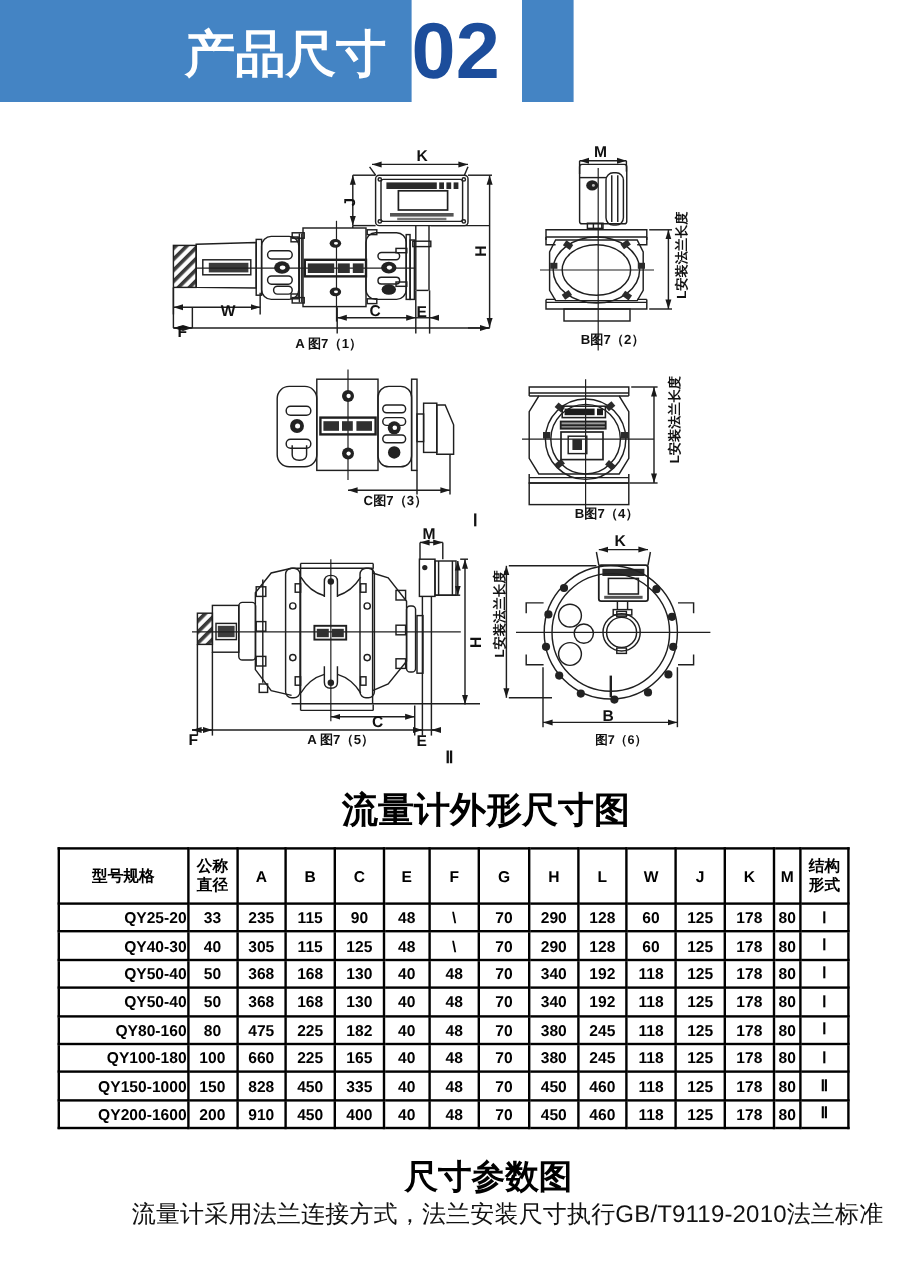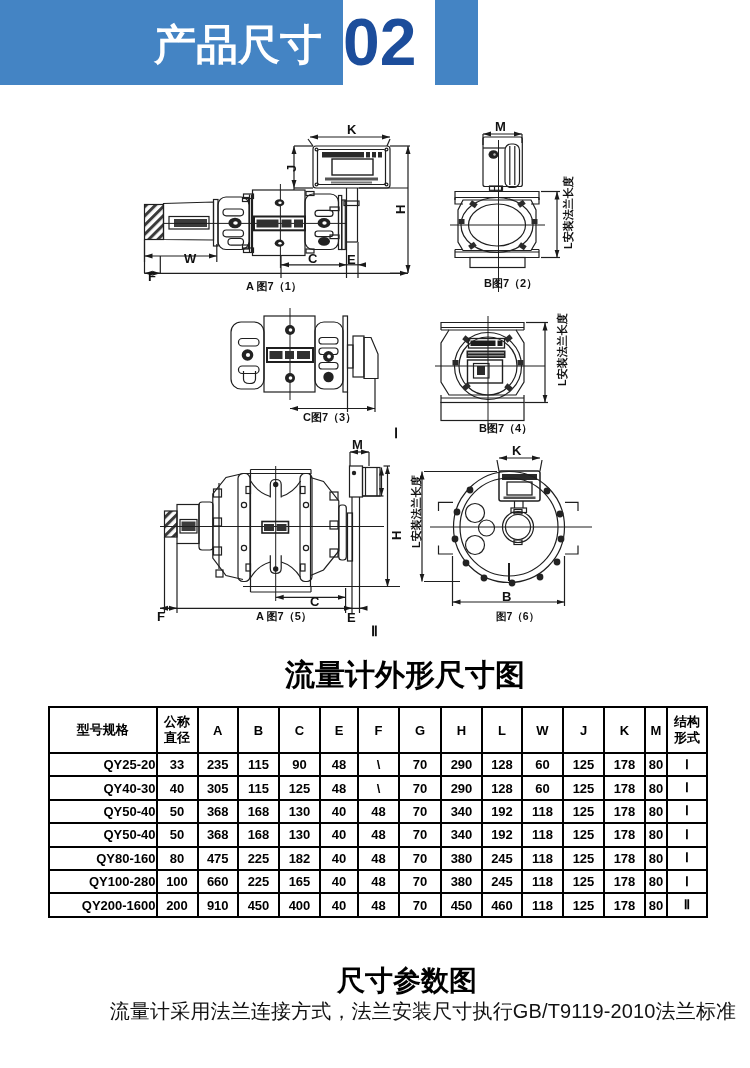--- a/index.html
+++ b/index.html
@@ -538,35 +538,52 @@
         <td>70</td>
         <td>380</td>
         <td>245</td>
         <td>118</td>
         <td>125</td>
         <td>178</td>
         <td>80</td>
         <td class="rn">Ⅰ</td>
       </tr>
 <tr class="dr">
-        <td class="c1">QY100-280</td>
+        <td class="c1">QY100-180</td>
         <td>100</td>
         <td>660</td>
         <td>225</td>
         <td>165</td>
         <td>40</td>
         <td>48</td>
         <td>70</td>
         <td>380</td>
         <td>245</td>
         <td>118</td>
         <td>125</td>
         <td>178</td>
         <td>80</td>
         <td class="rn">Ⅰ</td>
+      </tr>
+<tr class="dr">
+        <td class="c1">QY150-1000</td>
+        <td>150</td>
+        <td>828</td>
+        <td>450</td>
+        <td>335</td>
+        <td>40</td>
+        <td>48</td>
+        <td>70</td>
+        <td>450</td>
+        <td>460</td>
+        <td>118</td>
+        <td>125</td>
+        <td>178</td>
+        <td>80</td>
+        <td class="rn">Ⅱ</td>
       </tr>
 <tr class="dr">
         <td class="c1">QY200-1600</td>
         <td>200</td>
         <td>910</td>
         <td>450</td>
         <td>400</td>
         <td>40</td>
         <td>48</td>
         <td>70</td>

